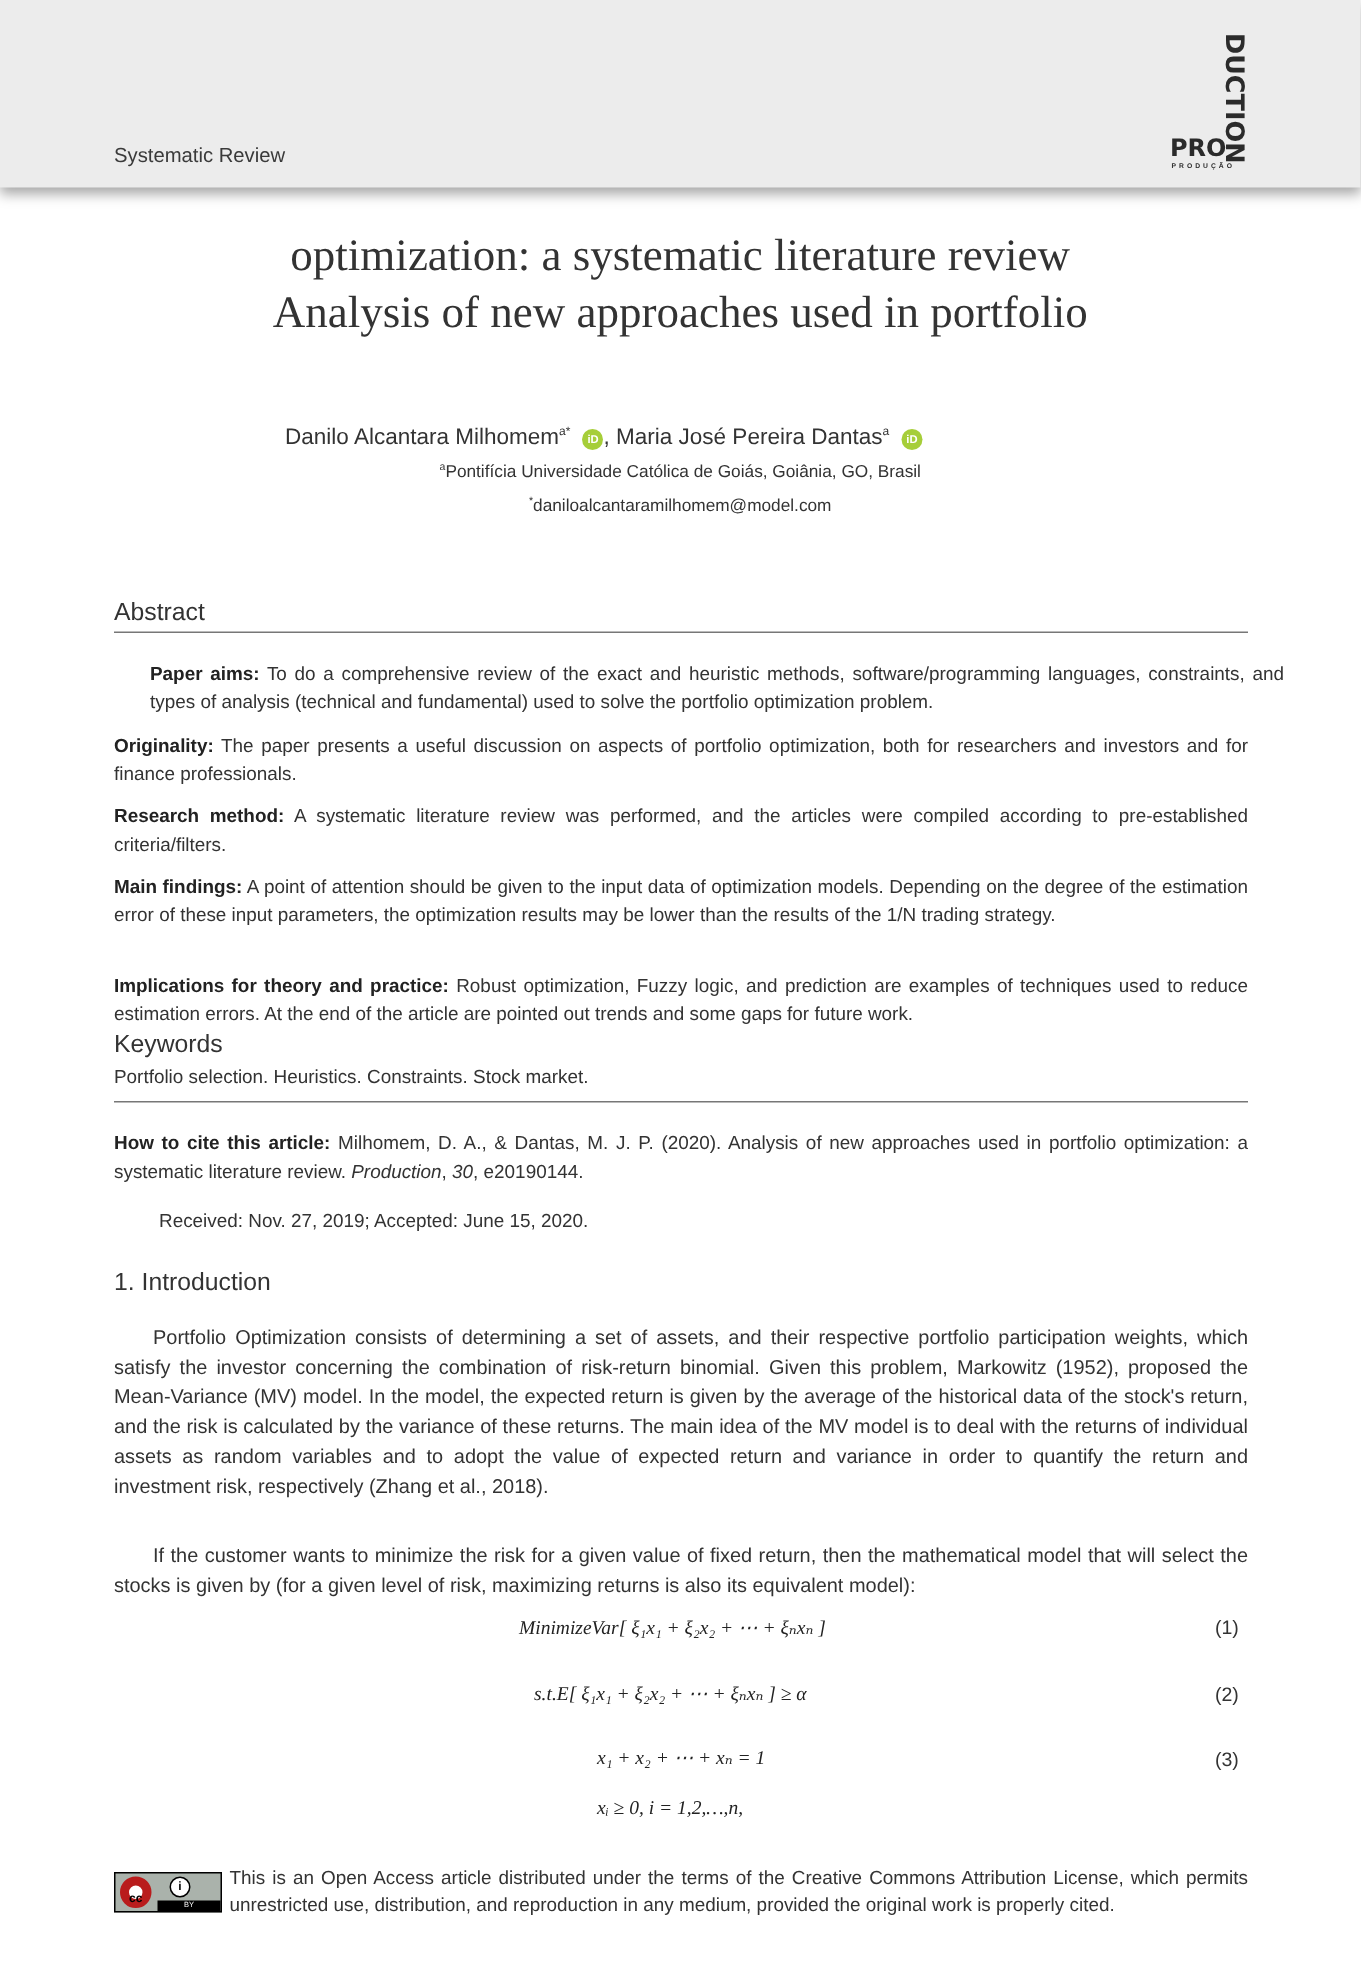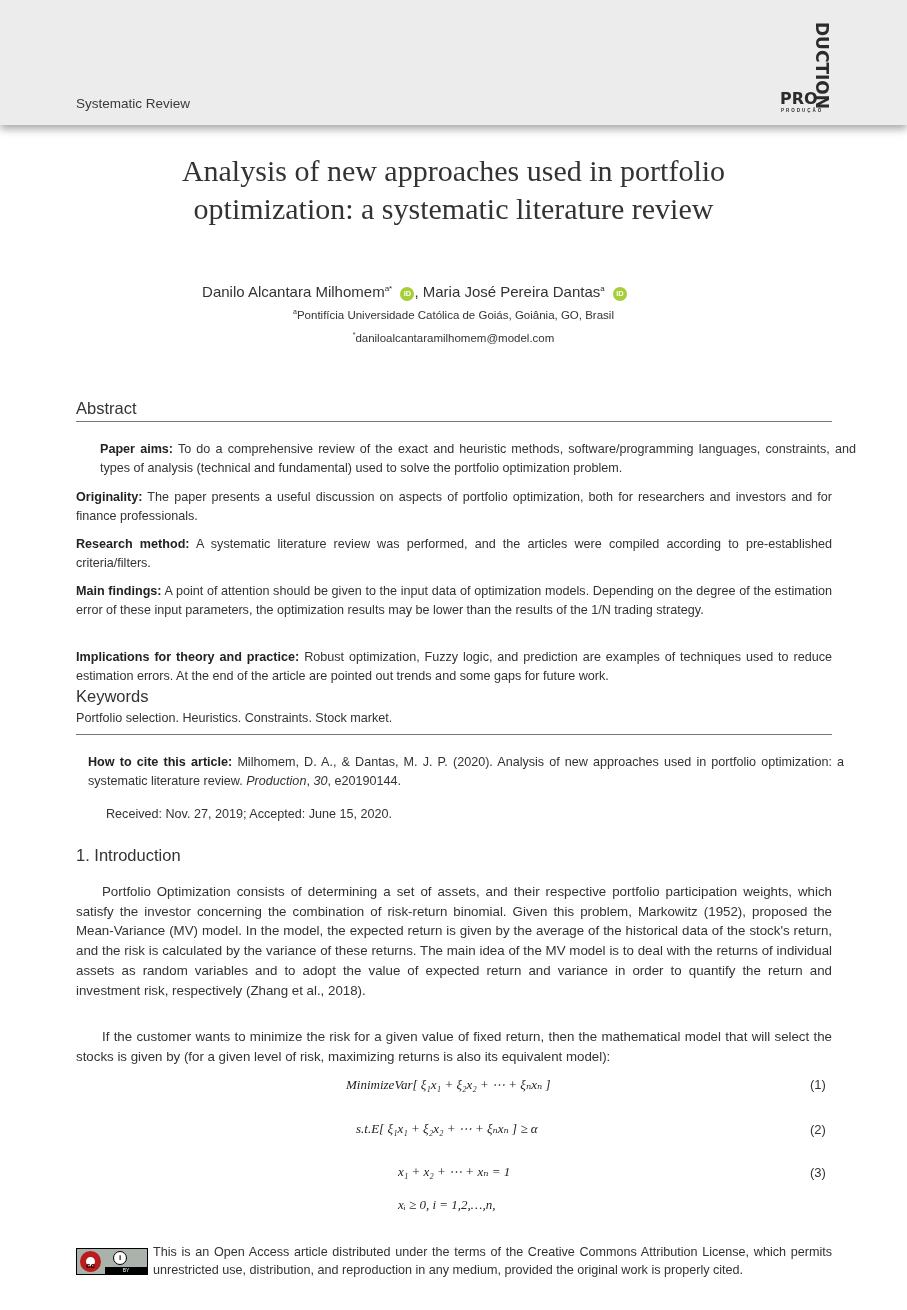--- a/index.html
+++ b/index.html
@@ -10,21 +10,21 @@
   .hdr-meta { position: absolute; left: 76px; top: 37px; font-size: 12.5px; line-height: 15.5px; color: #3a3a3a; }
   .hdr-section { position: absolute; left: 76px; top: 96px; font-size: 13.5px; color: #3a3a3a; }
   .logo { position: absolute; left: 778px; top: 20px; width: 60px; height: 100px; }
   .logo .vert { position: absolute; left: 34px; top: 2px; writing-mode: vertical-rl; font-weight: bold;
                 font-size: 17px; letter-spacing: 0px; color: #2b2b2b; font-family: "DejaVu Sans", sans-serif; line-height: 20px; }
   .logo .pro { position: absolute; left: 2px; top: 69px; font-weight: bold; font-size: 16px; color: #2b2b2b; font-family: "DejaVu Sans", sans-serif; }
   .logo .sub { position: absolute; left: 3px; top: 88px; font-size: 4.5px; letter-spacing: 2px; color: #2b2b2b; font-weight: bold; }
 
   .title { position: absolute; left: 0; width: 907px; top: 152px; text-align: center; font-family: "Liberation Serif", "DejaVu Serif", serif;
            font-size: 30px; line-height: 38px; color: #333; }
-  .authors { position: absolute; left: 16px; width: 725px; top: 283px; text-align: center; font-size: 15px; color: #333; padding-left: 36px; }
+  .authors { position: absolute; left: 4px; width: 725px; top: 283px; text-align: center; font-size: 15px; color: #333; padding-left: 36px; }
   .authors sup { font-size: 8px; }
   .orcid { display: inline-block; width: 14px; height: 14px; border-radius: 50%; background: #a6ce39; color: #fff;
            font-size: 7.5px; line-height: 14px; text-align: center; font-weight: bold; vertical-align: 1px; margin-left: 4px; }
   .affil { position: absolute; left: 0; width: 907px; top: 308px; text-align: center; font-size: 11.5px; color: #333; }
   .email { position: absolute; left: 0; width: 907px; top: 331px; text-align: center; font-size: 11.5px; color: #333; }
   .email sup, .affil sup { font-size: 7px; }
 
   .sec-head { position: absolute; left: 76px; font-size: 16.5px; color: #333; }
   .rule { position: absolute; left: 76px; width: 756px; height: 1px; background: #777; }
   .para { position: absolute; left: 76px; width: 756px; font-size: 12.6px; line-height: 18.5px; color: #333; text-align: justify; }
@@ -49,22 +49,22 @@
 <div class="header">
   <div class="hdr-section">Systematic Review</div>
   <div class="logo">
     <span class="vert">DUCTION</span>
     <span class="pro">PRO</span>
     <span class="sub">PRODUÇÃO</span>
   </div>
 </div>
 
 <div class="title">
+  <div>optimization: a systematic literature review</div>
   <div>Analysis of new approaches used in portfolio</div>
-  <div>optimization: a systematic literature review</div>
 </div>
 
 <div class="authors">
   <span>Danilo Alcantara Milhomem</span><sup>a*</sup>
   <span class="orcid">iD</span><span>,</span>
   <span>Maria José Pereira Dantas</span><sup>a</sup>
   <span class="orcid">iD</span>
 </div>
 <div class="affil">
   <sup>a</sup><span>Pontifícia Universidade Católica de Goiás, Goiânia, GO, Brasil</span>
@@ -89,21 +89,21 @@
   <b>Main findings:</b><span> A point of attention should be given to the input data of optimization models. Depending on the degree of the estimation error of these input parameters, the optimization results may be lower than the results of the 1/N trading strategy.</span>
 </div>
 <div class="para" style="top:648px;">
   <b>Implications for theory and practice:</b><span> Robust optimization, Fuzzy logic, and prediction are examples of techniques used to reduce estimation errors. At the end of the article are pointed out trends and some gaps for future work.</span>
 </div>
 
 <div class="sec-head" style="top:687px;">Keywords</div>
 <div class="para" style="top:709px;">Portfolio selection. Heuristics. Constraints. Stock market.</div>
 <div class="rule" style="top:734px;"></div>
 
-<div class="para" style="top:753px;margin-left:12px;">
+<div class="para" style="top:753px;">
   <b>How to cite this article:</b><span> Milhomem, D. A., &amp; Dantas, M. J. P. (2020). Analysis of new approaches used in portfolio optimization: a systematic literature review. </span><i>Production</i><span>, </span><i>30</i><span>, e20190144.</span>
 </div>
 
 <div class="para" style="top:805px;margin-left:30px;">Received: Nov. 27, 2019; Accepted: June 15, 2020.</div>
 
 <div class="sec-head" style="top:846px;">1. Introduction</div>
 
 <div class="body-para indent" style="top:882px;">Portfolio Optimization consists of determining a set of assets, and their respective portfolio participation weights, which satisfy the investor concerning the combination of risk-return binomial. Given this problem, Markowitz (1952), proposed the Mean-Variance (MV) model. In the model, the expected return is given by the average of the historical data of the stock's return, and the risk is calculated by the variance of these returns. The main idea of the MV model is to deal with the returns of individual assets as random variables and to adopt the value of expected return and variance in order to quantify the return and investment risk, respectively (Zhang et al., 2018).</div>
 <div class="body-para indent" style="top:1027px;">If the customer wants to minimize the risk for a given value of fixed return, then the mathematical model that will select the stocks is given by (for a given level of risk, maximizing returns is also its equivalent model):</div>
 

